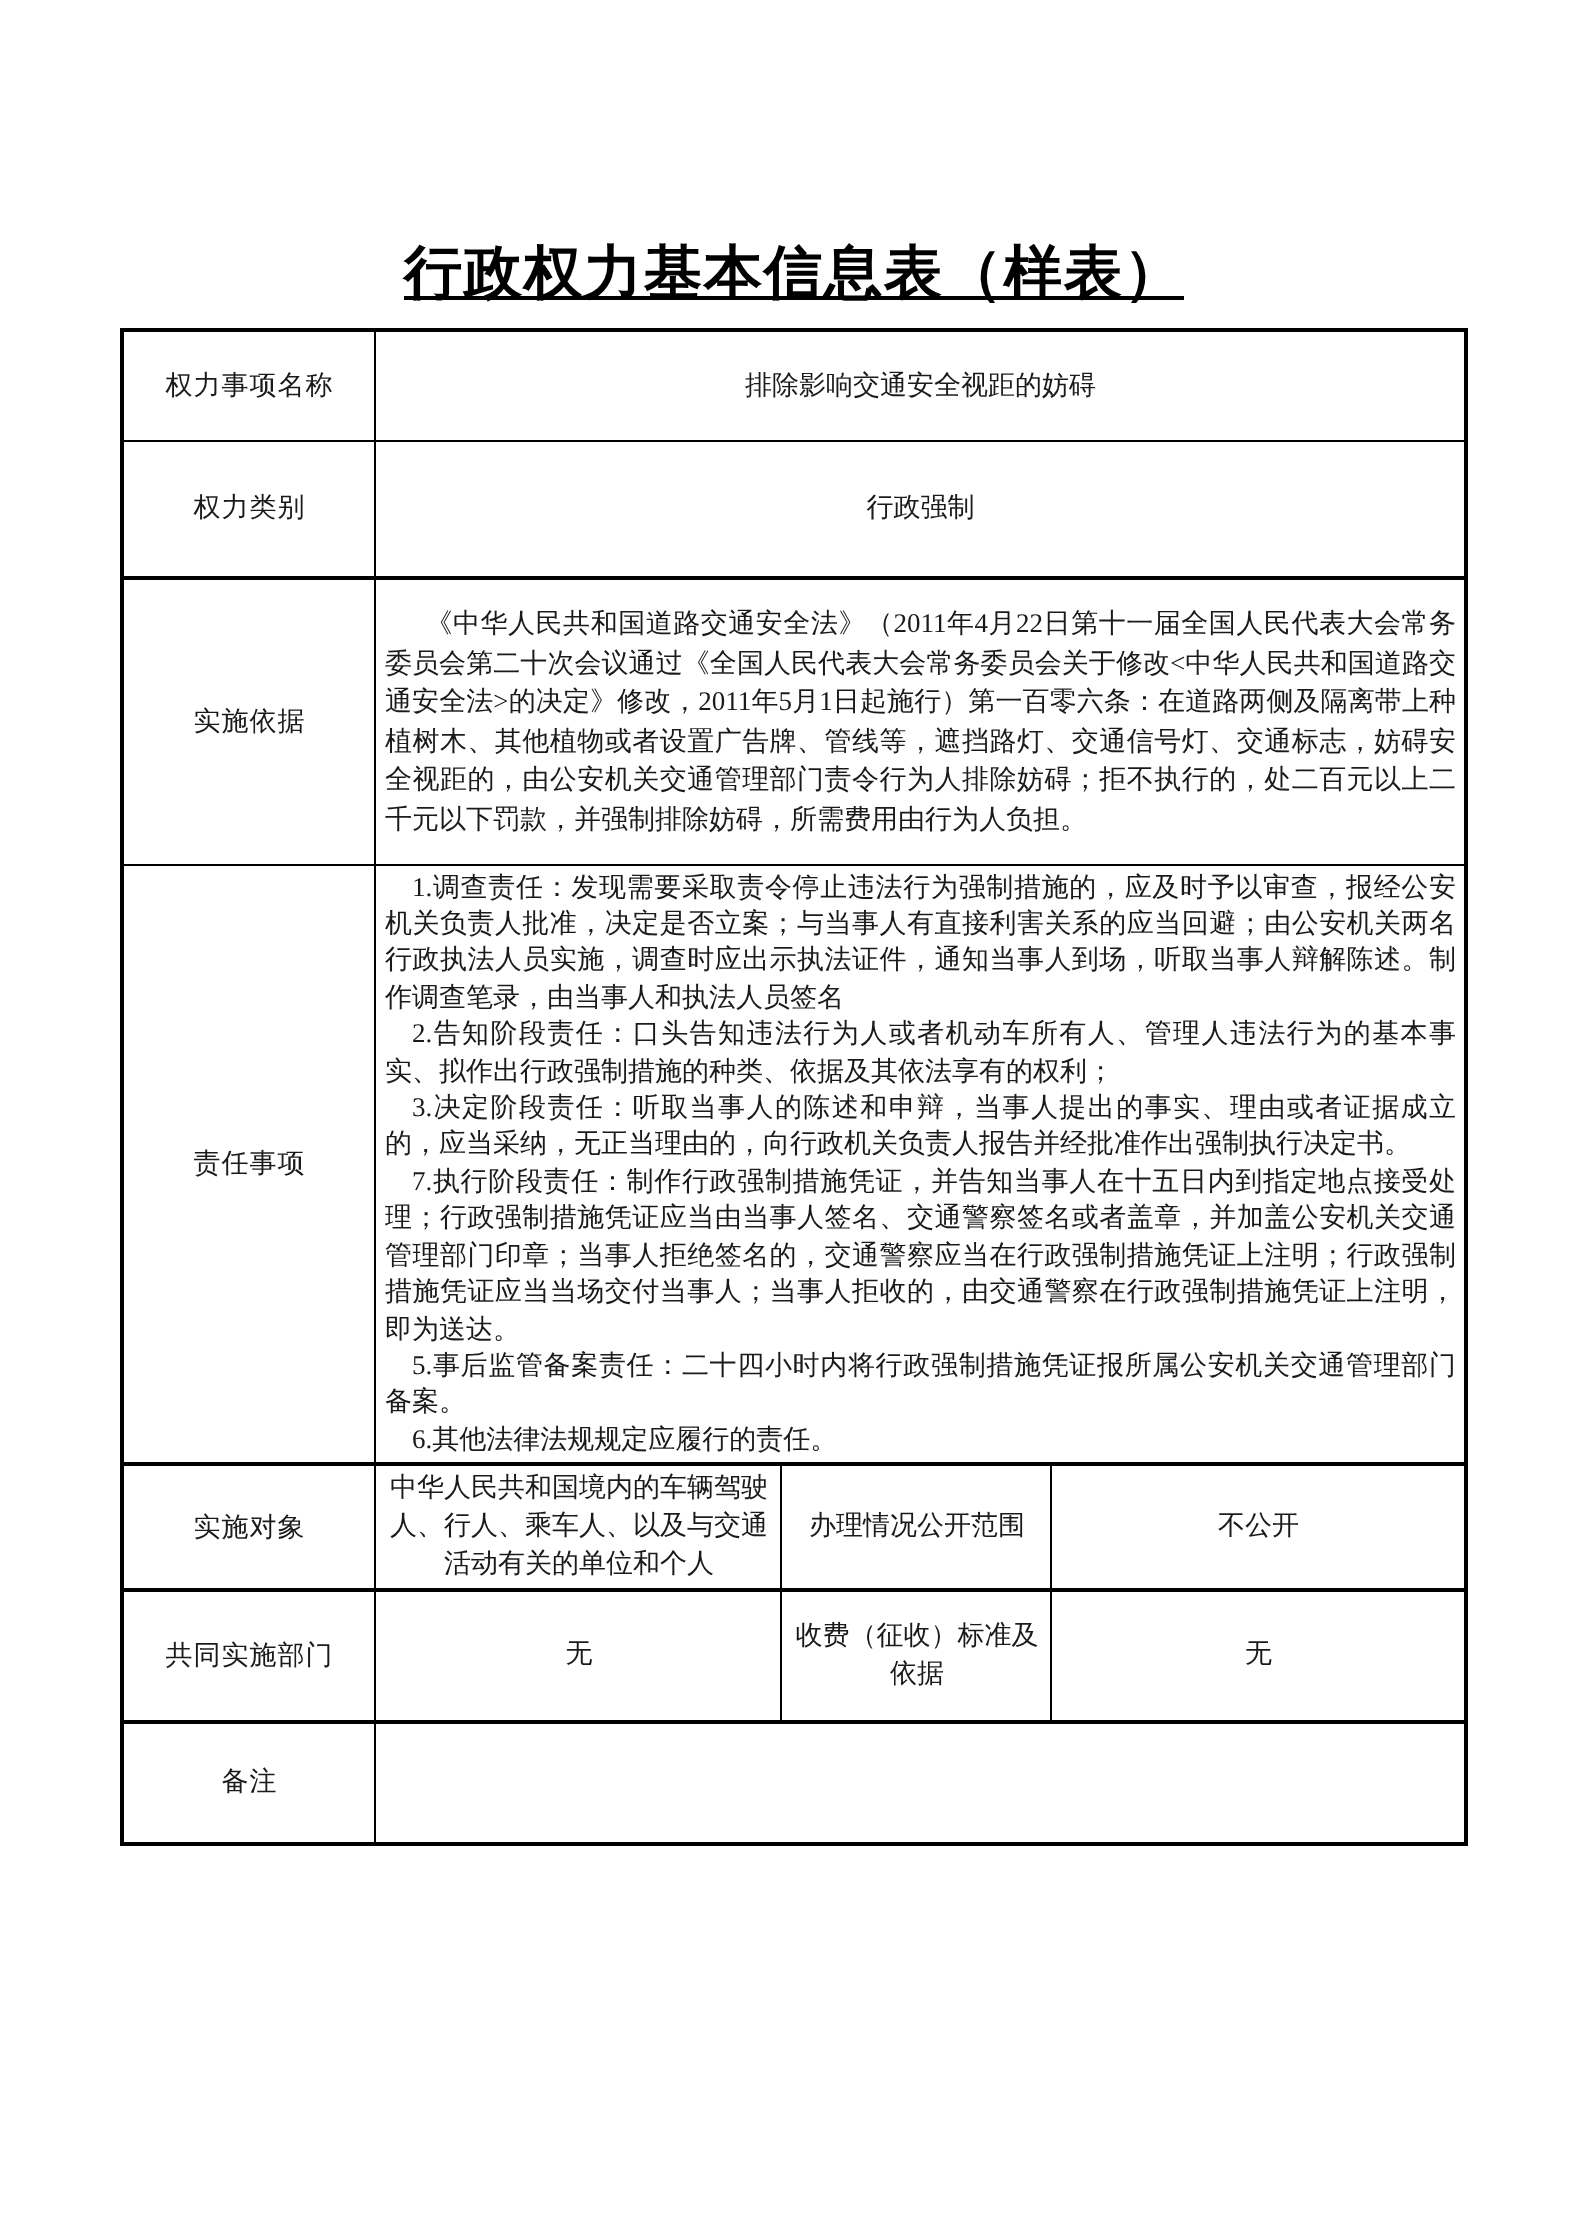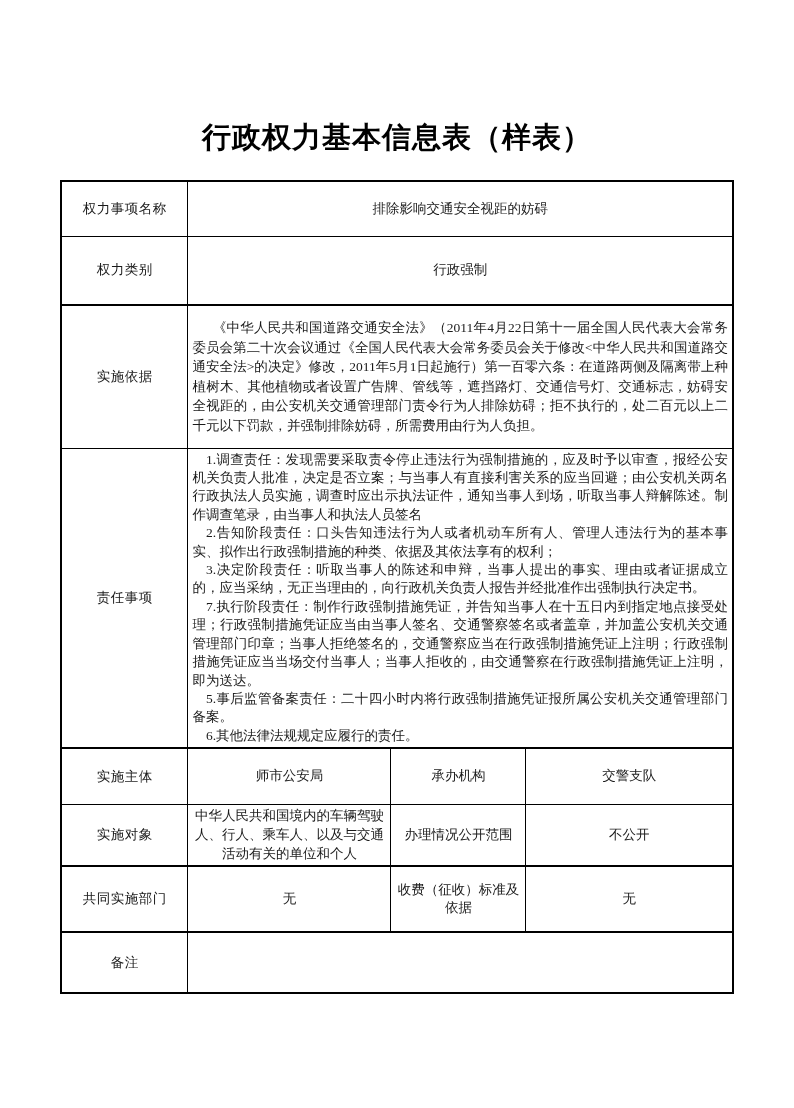--- a/index.html
+++ b/index.html
@@ -14,22 +14,23 @@
     height: 1108px;
     padding-top: 118px;
     overflow: hidden;
   }
   .doc-title {
     text-align: center;
     font-size: 29px;
     font-weight: bold;
     letter-spacing: 1px;
     line-height: 38px;
-    margin-bottom: 24px;
+    margin-bottom: 8px;
     color: #000;
+    text-decoration: underline;
   }
   table.info-table {
     border-collapse: collapse;
     table-layout: fixed;
     width: 672px;
     margin: 0 auto;
   }
   table.info-table td {
     border: 1px solid #000;
     vertical-align: middle;
@@ -123,26 +124,20 @@
     <td class="duty-cell" colspan="3">
       <p>1.调查责任：发现需要采取责令停止违法行为强制措施的，应及时予以审查，报经公安机关负责人批准，决定是否立案；与当事人有直接利害关系的应当回避；由公安机关两名行政执法人员实施，调查时应出示执法证件，通知当事人到场，听取当事人辩解陈述。制作调查笔录，由当事人和执法人员签名</p>
       <p>2.告知阶段责任：口头告知违法行为人或者机动车所有人、管理人违法行为的基本事实、拟作出行政强制措施的种类、依据及其依法享有的权利；</p>
       <p>3.决定阶段责任：听取当事人的陈述和申辩，当事人提出的事实、理由或者证据成立的，应当采纳，无正当理由的，向行政机关负责人报告并经批准作出强制执行决定书。</p>
       <p>7.执行阶段责任：制作行政强制措施凭证，并告知当事人在十五日内到指定地点接受处理；行政强制措施凭证应当由当事人签名、交通警察签名或者盖章，并加盖公安机关交通管理部门印章；当事人拒绝签名的，交通警察应当在行政强制措施凭证上注明；行政强制措施凭证应当当场交付当事人；当事人拒收的，由交通警察在行政强制措施凭证上注明，即为送达。</p>
       <p>5.事后监管备案责任：二十四小时内将行政强制措施凭证报所属公安机关交通管理部门备案。</p>
       <p>6.其他法律法规规定应履行的责任。</p>
     </td>
   </tr>
 
-  <tr class="r5">
-    <td class="label-cell">实施主体</td>
-    <td class="small-val">师市公安局</td>
-    <td class="mid-label">承办机构</td>
-    <td class="small-val">交警支队</td>
-  </tr>
 
   <tr class="r6 sect">
     <td class="label-cell">实施对象</td>
     <td class="small-val">中华人民共和国境内的车辆驾驶人、行人、乘车人、以及与交通活动有关的单位和个人</td>
     <td class="mid-label">办理情况公开范围</td>
     <td class="small-val">不公开</td>
   </tr>
 
   <tr class="r7 sect">
     <td class="label-cell">共同实施部门</td>

